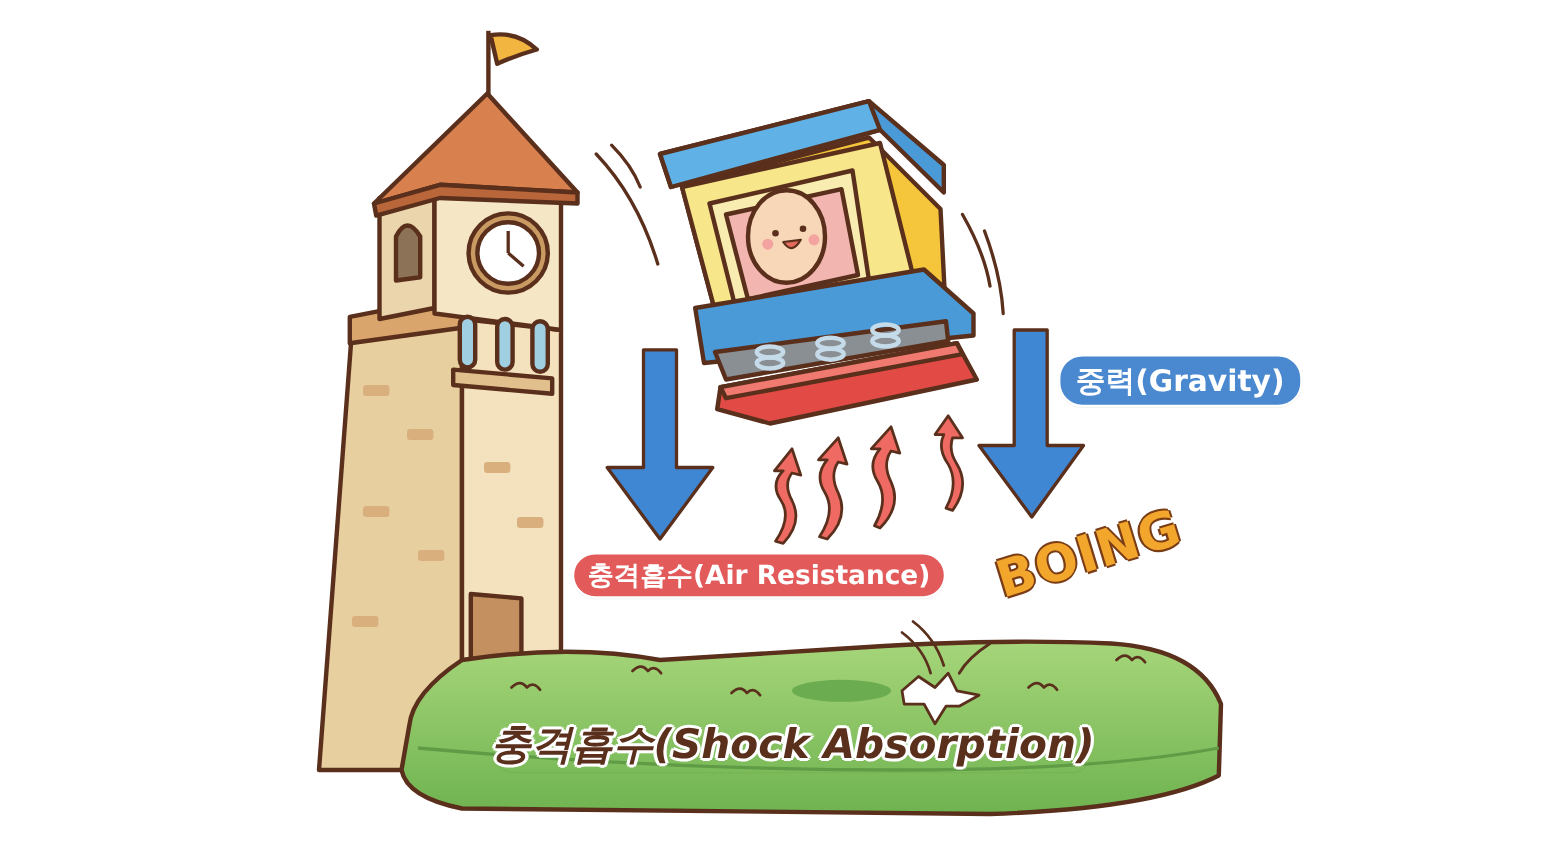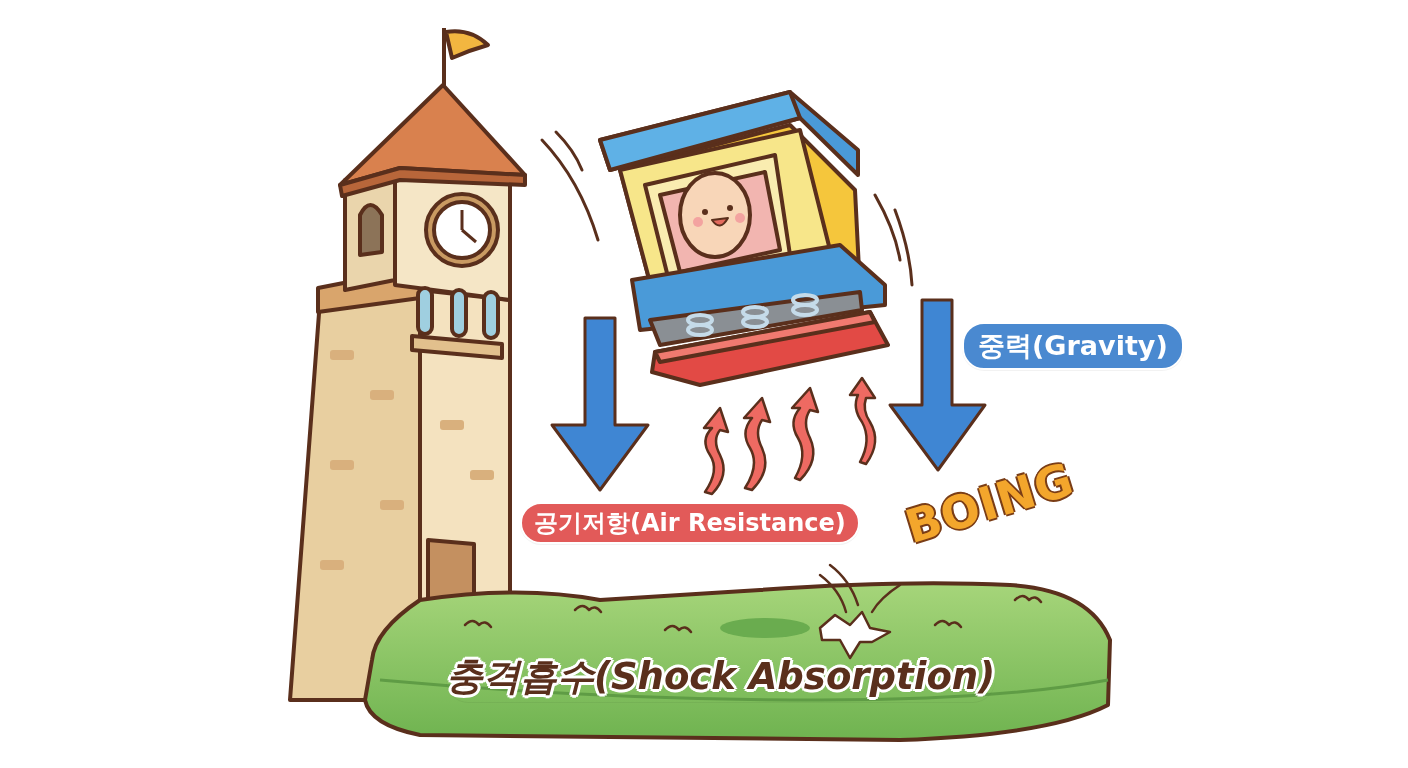--- a/index.html
+++ b/index.html
@@ -133,16 +133,16 @@
     </g>
     <g fill="none" stroke="#5a2f1c" stroke-width="2.5" stroke-linecap="round">
       <path d="M830 565 Q850 580 858 605"></path>
       <path d="M820 575 Q840 590 846 612"></path>
       <path d="M900 585 Q880 598 872 612"></path>
     </g>
   </g>
 </svg>
 
 <div class="label label-gravity">중력(Gravity)</div>
-<div class="label label-air">공기저항(Air Resistance)</div>
+<div class="label label-air">충격흡수(Air Resistance)</div>
 <div class="label label-shock">충격흡수(Shock Absorption)</div>
 <div class="boing">BOING</div>
 </div>
 
 </body></html>

